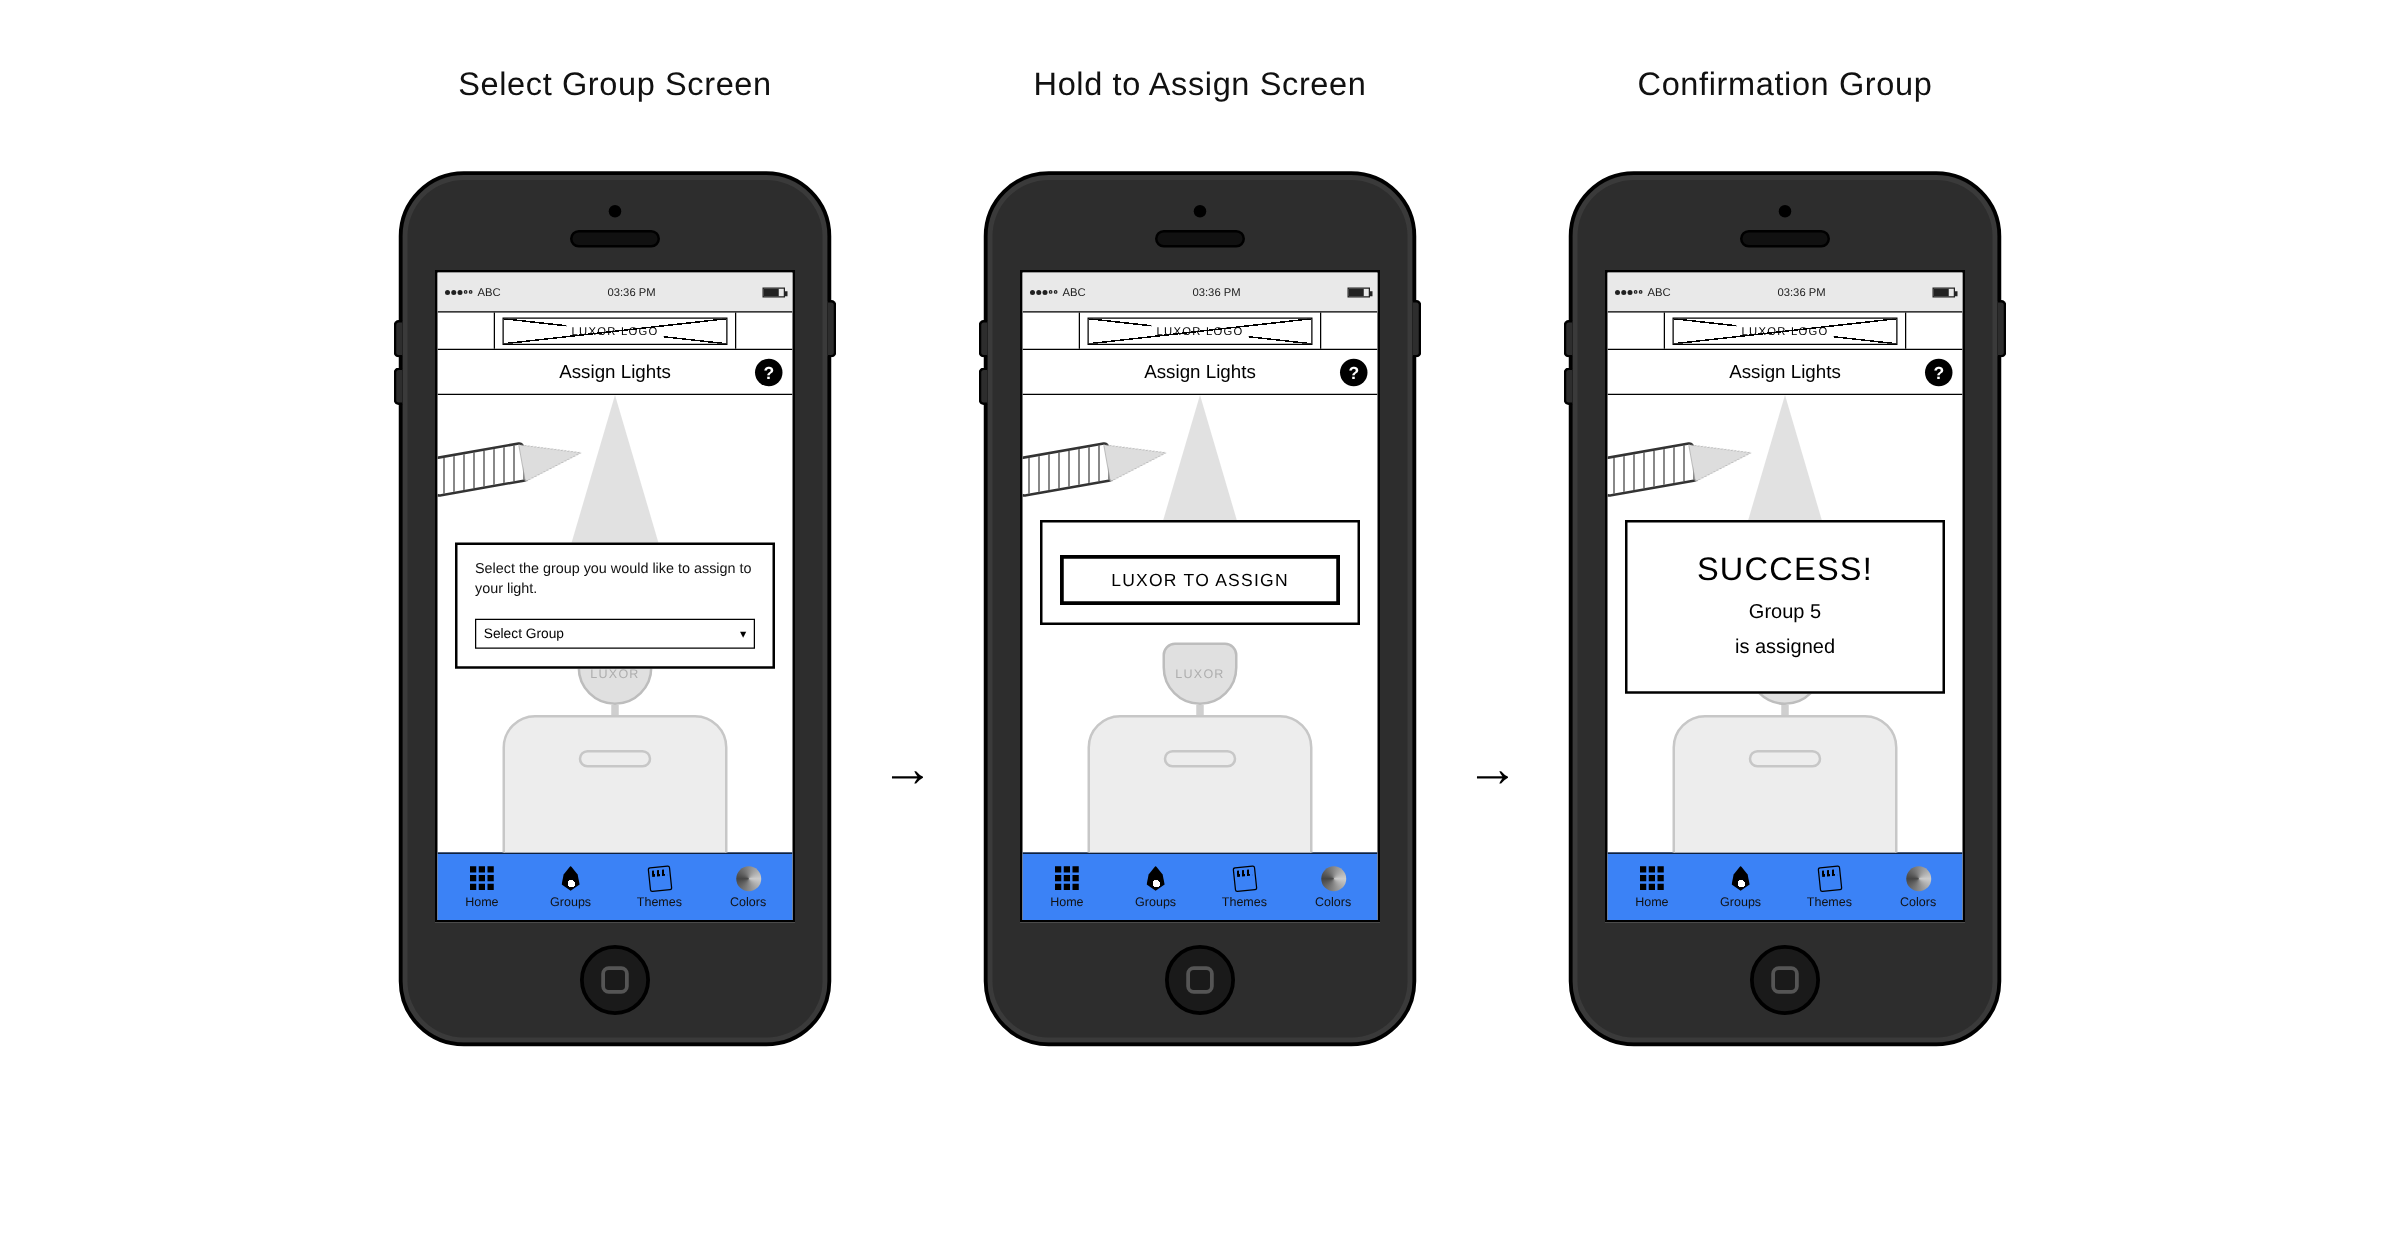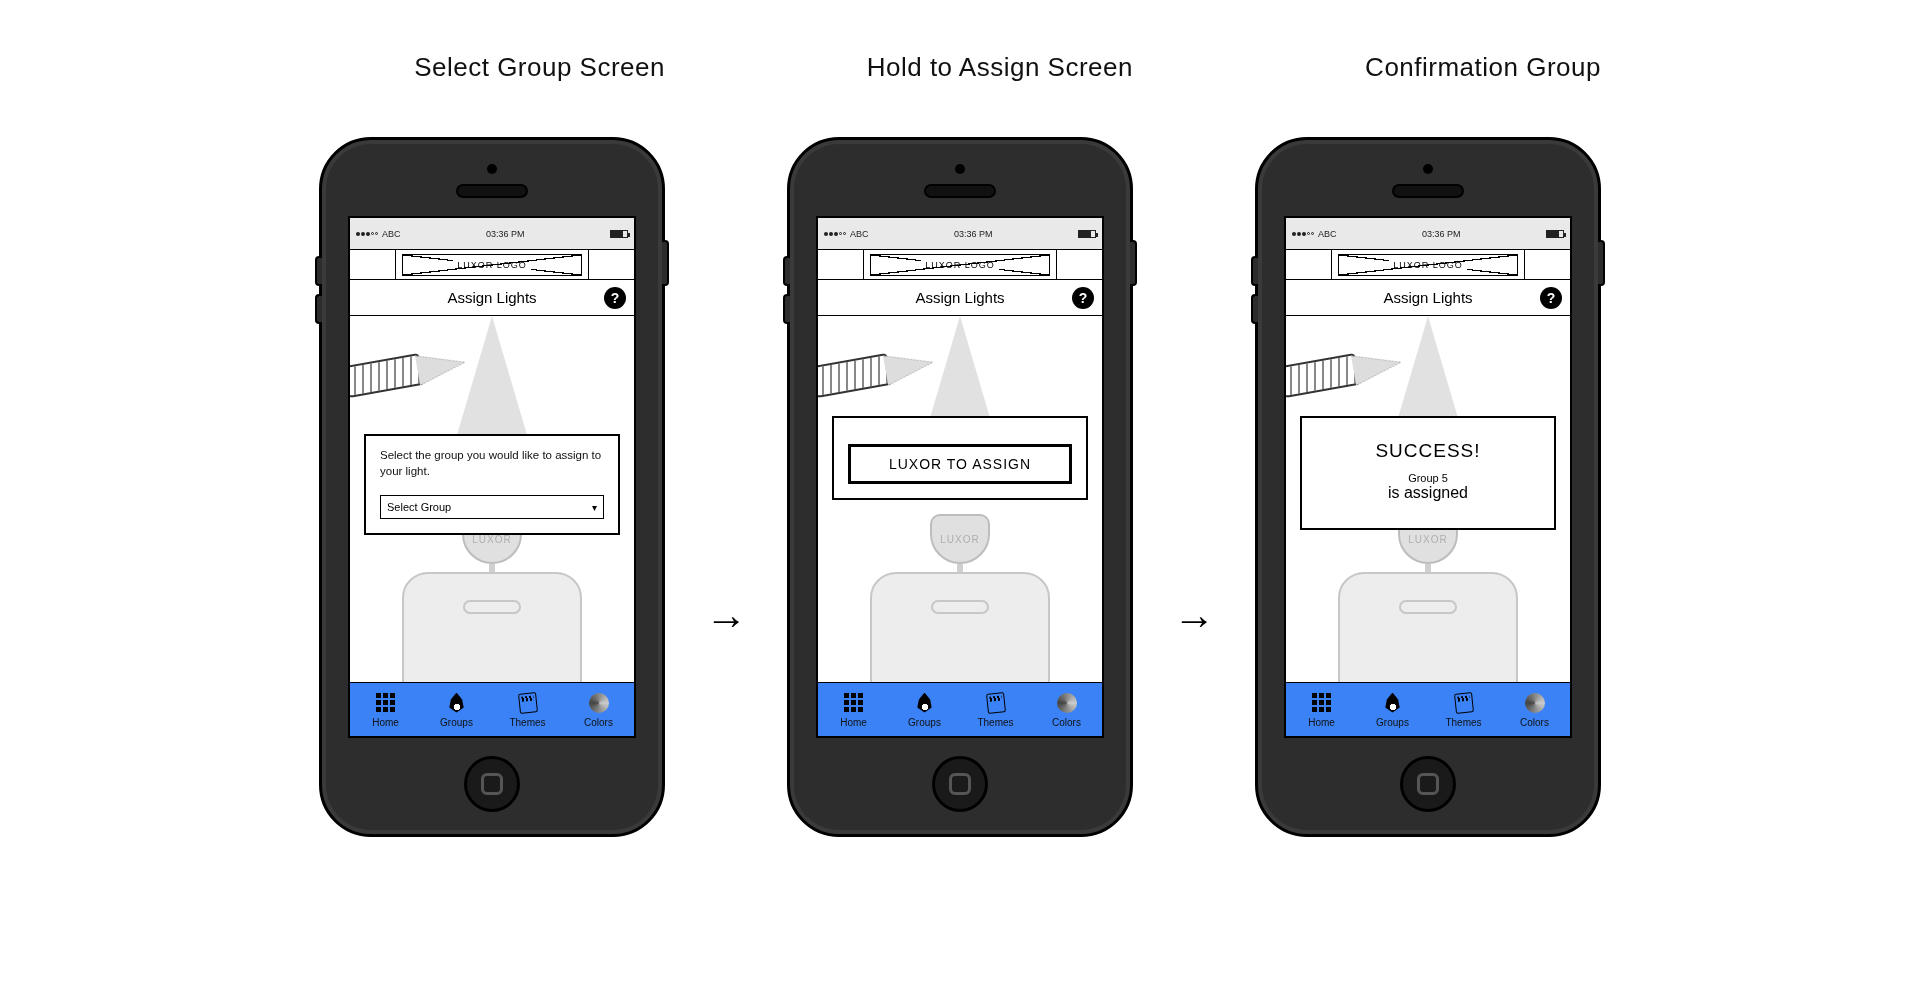--- a/index.html
+++ b/index.html
@@ -10,21 +10,21 @@
     height: 995px;
     position: relative;
   }
   .stage {
     display: flex;
     align-items: flex-start;
     justify-content: center;
     gap: 40px;
     padding-top: 52px;
   }
-  .col { display: flex; flex-direction: column; align-items: flex-end; }
+  .col { display: flex; flex-direction: column; align-items: center; }
   .screen-title {
     font-size: 26px;
     letter-spacing: 0.5px;
     color: #111;
     margin-bottom: 54px;
   }
   .arrow { align-self: center; margin-top: 340px; font-size: 42px; color: #000; }
 
   
   .phone {
@@ -84,22 +84,22 @@
   .inner-phone::after { content: ""; position: absolute; top: 26px; left: 50%; transform: translateX(-50%); width: 54px; height: 10px; border: 2px solid #c7c7c7; border-radius: 8px; }
 
   .white-card { position: absolute; left: 14px; right: 14px; background: #fff; border: 2px solid #000; padding: 12px 14px 14px; }
   .white-card.sel { top: 118px; }
   .white-card.hold { top: 100px; }
   .white-card.conf { top: 100px; text-align: center; padding: 22px 14px 26px; }
   .card-text { font-size: 11.5px; line-height: 1.35; color: #111; }
   .select-box { margin-top: 16px; height: 24px; border: 1.5px solid #000; display: flex; align-items: center; justify-content: space-between; padding: 0 6px; font-size: 11px; }
   .select-box .caret { font-size: 10px; }
   .hold-btn { margin-top: 14px; height: 40px; border: 3px solid #000; display: flex; align-items: center; justify-content: center; font-size: 14px; letter-spacing: 1px; }
-  .success-h { font-size: 19px; letter-spacing: 1px; margin-bottom: 10px; }
-  .group-line { font-size: 11px; }
+  .success-h { font-size: 26px; letter-spacing: 1px; margin-bottom: 10px; }
+  .group-line { font-size: 16px; margin-bottom: 10px; }
   .assigned-line { font-size: 16px; }
 
   .tabbar { height: 54px; border-top: 1px solid #000; display: flex; background: #3b82f6; }
   .tab { flex: 1; display: flex; flex-direction: column; align-items: center; justify-content: center; gap: 3px; font-size: 10px; color: #111; }
   .ico { width: 22px; height: 22px; display: flex; align-items: center; justify-content: center; }
   .ico-home { display: grid; grid-template-columns: repeat(3, 5px); grid-template-rows: repeat(3, 5px); gap: 2px; }
   .ico-home span { background: #000; }
   .ico-flame { width: 16px; height: 20px; background: radial-gradient(circle at 50% 70%, #fff 0 3px, transparent 3px), linear-gradient(#000,#000); clip-path: polygon(50% 0, 85% 35%, 95% 75%, 50% 100%, 5% 75%, 15% 35%); }
   .ico-themes { width: 18px; height: 20px; border: 1.5px solid #000; border-radius: 2px; position: relative; transform: rotate(-6deg); }
   .ico-themes::after { content: ""; position: absolute; inset: 2px 2px auto 2px; height: 5px; background: repeating-linear-gradient(90deg,#000 0 2px, transparent 2px 4px); }

